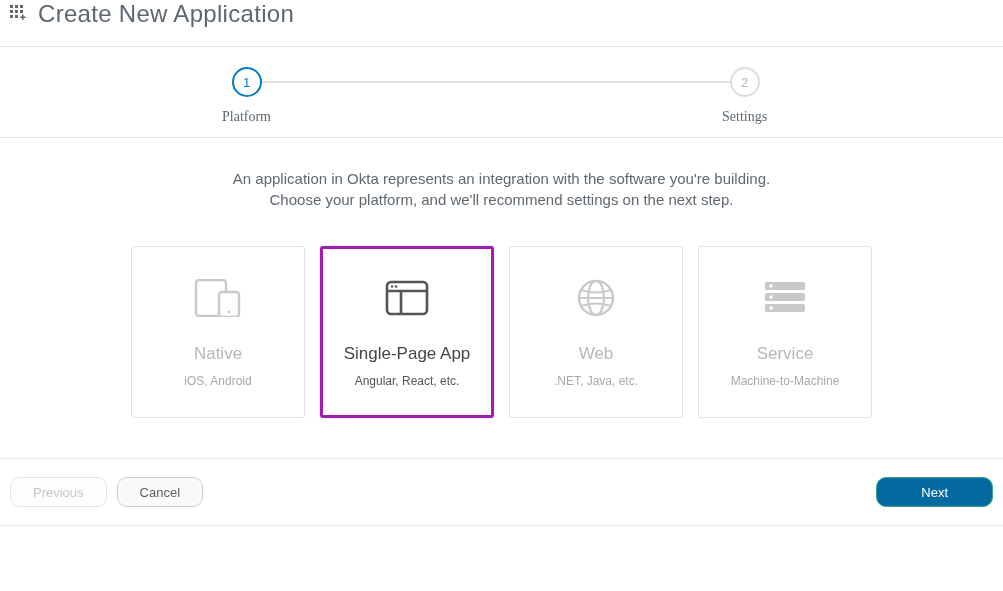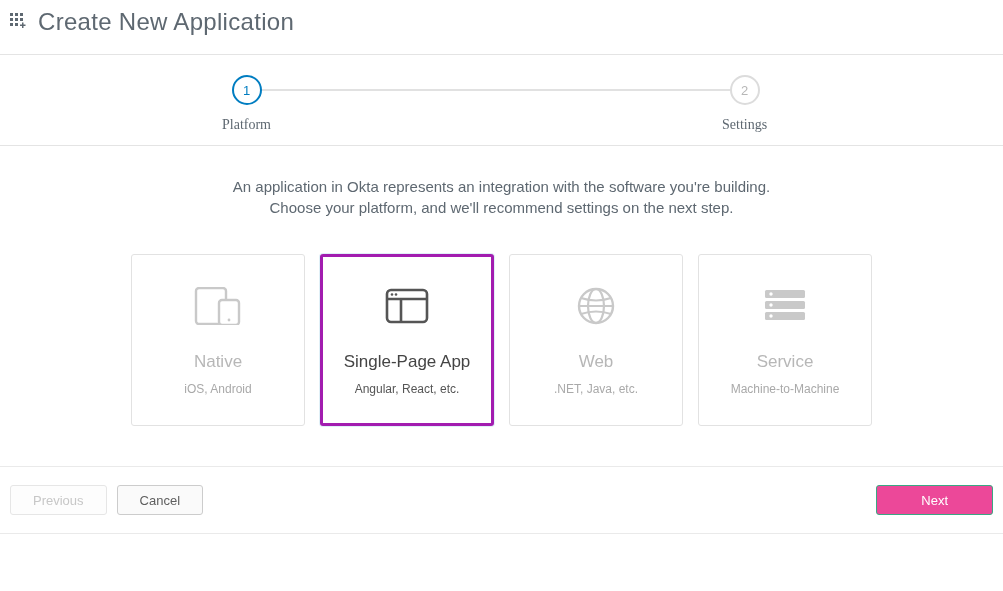--- a/index.html
+++ b/index.html
@@ -11,21 +11,21 @@
       font-family: -apple-system, BlinkMacSystemFont, "Segoe UI", Helvetica, Arial, sans-serif;
       background: #fff;
       color: #5e5e5e;
       width: 1003px;
       height: 591px;
       overflow: hidden;
     }
     .header {
       display: flex;
       align-items: center;
-      padding: 8px 10px 18px 10px;
+      padding: 0 10px 18px 10px;
       gap: 10px;
     }
     .header-icon {
       color: #5e6871;
     }
     .header-title {
       font-size: 24px;
       font-weight: 300;
       color: #5e6871;
       letter-spacing: 0.3px;
@@ -147,37 +147,37 @@
     .footer {
       display: flex;
       align-items: center;
       padding: 18px 10px;
       gap: 10px;
     }
     .btn {
       height: 30px;
       padding: 0 22px;
       font-size: 13px;
-      border-radius: 3px;
+      border-radius: 10px;
       border: 1px solid #ccc;
       background: #fafafa;
       color: #5e5e5e;
       cursor: pointer;
       display: inline-flex;
       align-items: center;
       justify-content: center;
     }
     .btn.disabled {
       color: #c7c7c7;
       background: #fdfdfd;
       border-color: #e6e6e6;
       cursor: default;
     }
     .btn-primary {
-      background: #ec4899;
+      background: #0369a1;
       border: 1px solid #3aa783;
       color: #fff;
       padding: 0 44px;
     }
     .spacer { flex: 1; }
     svg { display: block; }
   </style>
 </head>
 <body>
 

